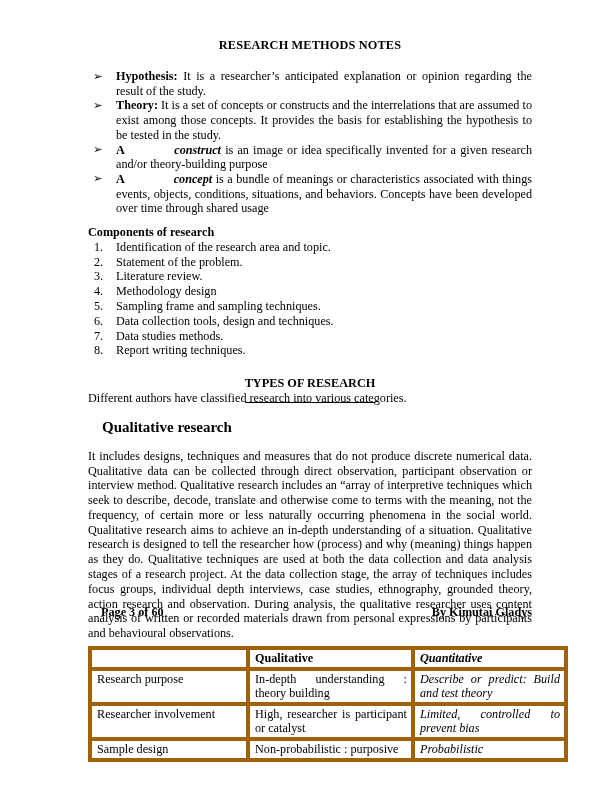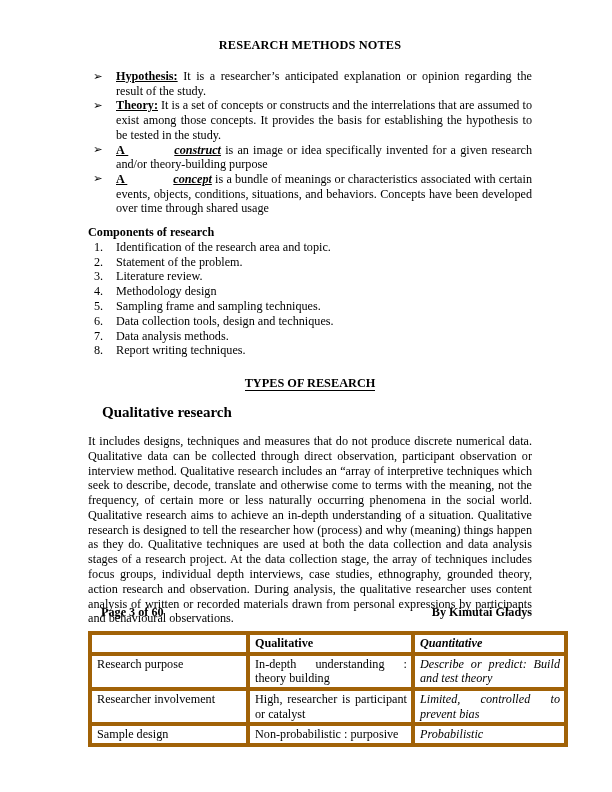--- a/index.html
+++ b/index.html
@@ -45,21 +45,21 @@
     text-align: justify;
     margin-bottom: 0px;
   }
   .arrow-list li .bullet {
     position: absolute;
     left: 5px;
     top: -0.5px;
     font-size: 11.5px;
     line-height: 14.7px;
   }
-  b, strong { font-weight: bold; text-decoration: underline; }
+  b, strong { font-weight: bold; }
   i, em { font-style: italic; margin-left: 46px; }
 
   
   .sec-head {
     font-weight: bold;
     font-size: 12.2px;
     line-height: 14.7px;
     margin-top: 9px;
   }
 
@@ -83,21 +83,21 @@
 
   
   .center-head {
     text-align: center;
     font-weight: bold;
     font-size: 12.3px;
     margin: 18px 0 0 0;
   }
   .center-head span {
     border-bottom: 1.4px solid #000;
-    padding-bottom: 0px;
+    padding-bottom: 12px;
   }
 
   .para {
     font-size: 12.2px;
     line-height: 14.8px;
     text-align: justify;
     margin: 0;
   }
   .para.body-just {
     text-align: justify;
@@ -156,21 +156,21 @@
     <li>
       <span class="bullet">➢</span>
       <b>Theory:</b><span> It is a set of concepts or constructs and the interrelations that are assumed to exist among those concepts. It provides the basis for establishing the hypothesis to be tested in the study.</span>
     </li>
     <li>
       <span class="bullet">➢</span>
       <b>A </b><b><i>construct</i></b><span> is an image or idea specifically invented for a given research and/or theory-building purpose</span>
     </li>
     <li>
       <span class="bullet">➢</span>
-      <b>A </b><b><i>concept</i></b><span> is a bundle of meanings or characteristics associated with certain events, objects, conditions, situations, and behaviors. Concepts have been developed over time through shared usage</span>
+      <b>A </b><b><i>concept</i></b><span> is a bundle of meanings or characteristics associated with things events, objects, conditions, situations, and behaviors. Concepts have been developed over time through shared usage</span>
     </li>
   </ul>
 
   <div class="sec-head">Components of research</div>
 
   <ol class="num-list">
     <li>
       <span class="num">1.</span>
       <span>Identification of the research area and topic.</span>
     </li>
@@ -189,32 +189,33 @@
     <li>
       <span class="num">5.</span>
       <span>Sampling frame and sampling techniques.</span>
     </li>
     <li>
       <span class="num">6.</span>
       <span>Data collection tools, design and techniques.</span>
     </li>
     <li>
       <span class="num">7.</span>
-      <span>Data analysis methods.</span>
+      <span>Data studies methods.</span>
     </li>
     <li>
       <span class="num">8.</span>
       <span>Report writing techniques.</span>
     </li>
   </ol>
 
   <div class="center-head">
     <span>TYPES OF RESEARCH</span>
   </div>
 
+  <p class="para">Different authors have classified research into various categories.</p>
 
   <div class="sub-head">Qualitative research</div>
 
   <p class="para body-just">It includes designs, techniques and measures that do not produce discrete numerical data. Qualitative data can be collected through direct observation, participant observation or interview method. Qualitative research includes an “array of interpretive techniques which seek to describe, decode, translate and otherwise come to terms with the meaning, not the frequency, of certain more or less naturally occurring phenomena in the social world.  Qualitative research aims to achieve an in-depth understanding of a situation. Qualitative research is designed to tell the researcher how (process) and why (meaning) things happen as they do. Qualitative techniques are used at both the data collection and data analysis stages of a research project. At the data collection stage, the array of techniques includes focus groups, individual depth interviews, case studies, ethnography, grounded theory, action research and observation. During analysis, the qualitative researcher uses content analysis of written or recorded materials drawn from personal expressions by participants and behavioural observations.</p>
 
   <table class="cmp">
     <tbody>
       <tr class="head">
         <td class="c1"></td>
         <td class="c2">Qualitative</td>

